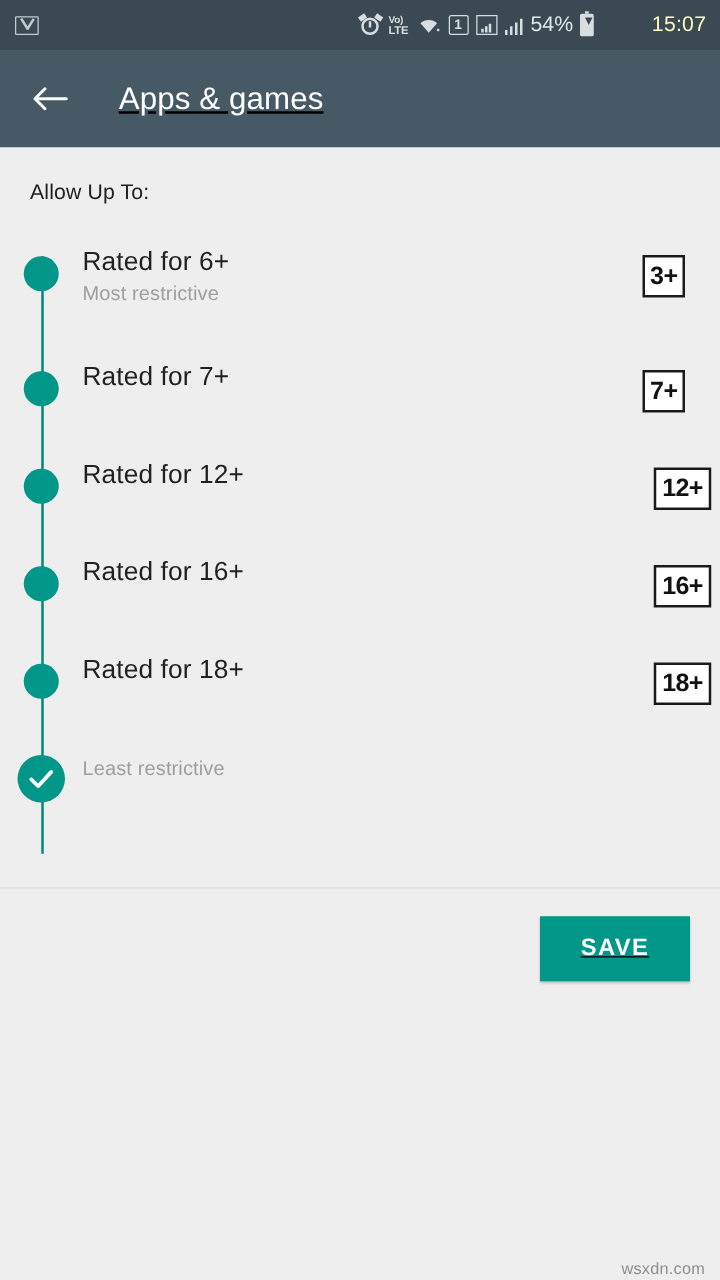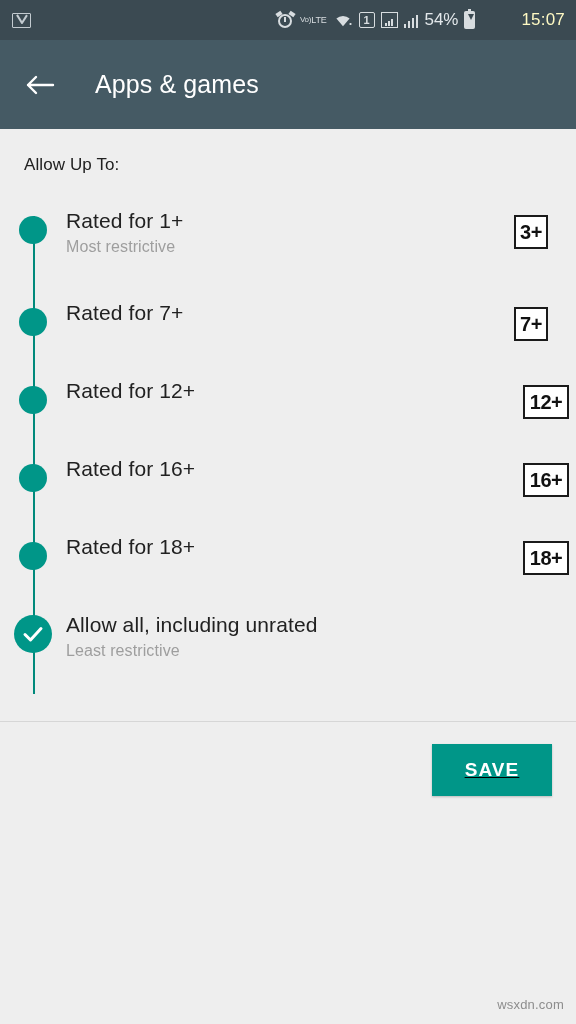--- a/index.html
+++ b/index.html
@@ -72,22 +72,22 @@
     position: absolute; top: 0px; width: 6px; height: 4px;
     background: #d8dde0;
   }
   .alarm-icon .bell-l { left: -1px; transform: rotate(-35deg); }
   .alarm-icon .bell-r { right: -1px; transform: rotate(35deg); }
   .alarm-icon .hand {
     position: absolute; left: 7.5px; top: 5px;
     width: 1.6px; height: 5px; background: #d8dde0;
   }
   .volte {
-    display: flex; flex-direction: row;
-    line-height: 1; font-size: 9px; font-weight: normal;
+    display: flex; flex-direction: column;
+    line-height: 1; font-size: 9px; font-weight: bold;
     letter-spacing: -0.2px; color: #d8dde0;
   }
   .volte .top { font-size: 8px; }
   .wifi-icon {
     width: 20px; height: 15px; position: relative;
   }
   .wifi-icon svg { display: block; }
   .sim-icon {
     width: 16px; height: 16px;
     border: 1.6px solid #d8dde0;
@@ -135,26 +135,27 @@
     border-left: 3px solid transparent;
     border-right: 3px solid transparent;
     border-top: 6px solid #3b4a52;
   }
   .clock {
     font-size: 17px; color: #fef9c3; letter-spacing: 0.2px; margin-left: 40px;
   }
 
   
   .app-bar {
-    height: 89px;
+    height: 78px;
     background: #455a64;
     display: flex;
     align-items: center;
     padding-left: 22px;
     box-sizing: border-box;
+    text-decoration: underline;
   }
   .back-arrow {
     width: 36px; height: 36px;
     display: flex; align-items: center; justify-content: center;
     cursor: pointer;
   }
   .app-title {
     color: #ffffff;
     font-size: 25px;
     margin-left: 37px;
@@ -279,21 +280,21 @@
     width: 120px;
     height: 52px;
     font-family: "Liberation Sans", sans-serif;
     cursor: pointer;
     box-shadow: 0 1px 2px rgba(0,0,0,0.22);
   }
 
   .watermark {
     position: absolute;
     right: 12px;
-    bottom: 12px;
+    bottom: 2px;
     font-size: 13px;
     color: #8d8d8d;
     letter-spacing: 0.2px;
   }
 </style>
 </head>
 <body>
 
 <div class="status-bar">
   <div class="status-left">
@@ -351,21 +352,21 @@
   <div class="section-label">Allow Up To:</div>
 
   <div class="list">
     <div class="timeline-line" style="top:13px;height:478px;"></div>
 
     <div class="row tall">
       <div class="marker-col">
         <div class="dot"></div>
       </div>
       <div class="row-text">
-        <div class="row-title">Rated for 1+</div>
+        <div class="row-title">Rated for 6+</div>
         <div class="row-sub">Most restrictive</div>
       </div>
       <div class="badge-col">
         <div class="badge">3+</div>
       </div>
     </div>
 
     <div class="row">
       <div class="marker-col">
         <div class="dot"></div>
@@ -416,21 +417,20 @@
 
     <div class="row tall">
       <div class="marker-col">
         <div class="dot check">
           <svg width="22" height="18" viewBox="0 0 22 18">
             <path d="M3 9.5 L8.5 15 L19 3.5" stroke="#ffffff" stroke-width="3" fill="none" stroke-linecap="round" stroke-linejoin="round"></path>
           </svg>
         </div>
       </div>
       <div class="row-text">
-        <div class="row-title">Allow all, including unrated</div>
         <div class="row-sub">Least restrictive</div>
       </div>
       <div class="badge-col"></div>
     </div>
   </div>
 
   <div class="divider"></div>
 
   <div class="save-area">
     <button class="save-button">SAVE</button>

